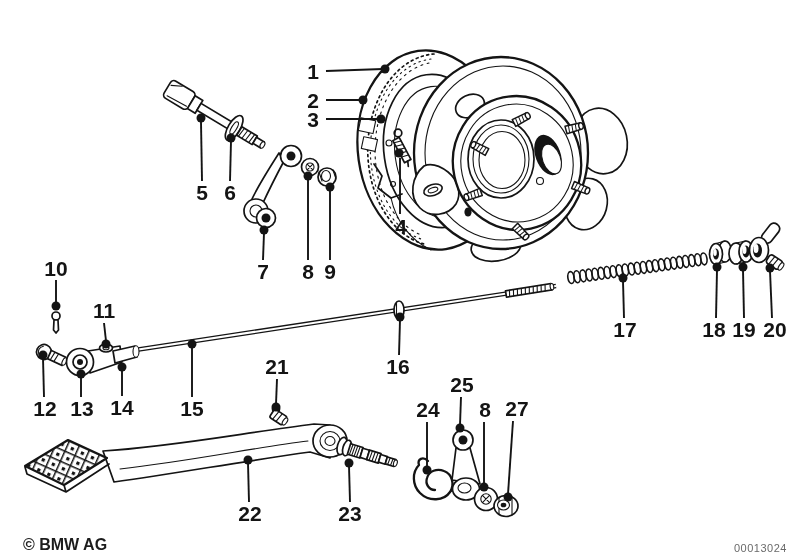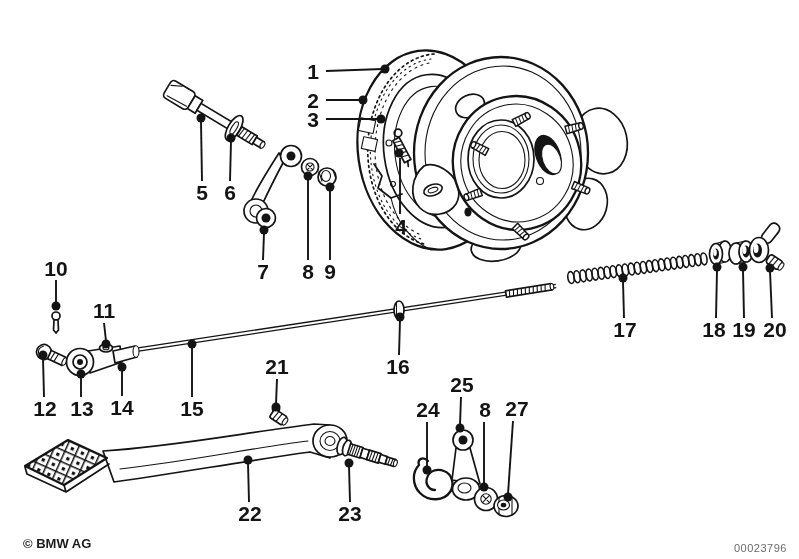--- a/index.html
+++ b/index.html
@@ -9,21 +9,21 @@
   
   .w{fill:#ffffff;stroke:#141414;stroke-width:1.7;stroke-linejoin:round;}
   .n{fill:none;stroke:#141414;stroke-width:1.7;stroke-linejoin:round;stroke-linecap:round;}
   .b{fill:#141414;stroke:none;}
   .thin{stroke-width:1.1;}
   .thick{stroke-width:2.3;}
   .callout-line{stroke:#141414;stroke-width:1.9;}
   .callout-dot{fill:#141414;}
   .callout-text{font-family:"Liberation Sans",sans-serif;font-weight:bold;font-size:21px;
                 fill:#141414;text-anchor:middle;}
-  .footer-copyright{position:absolute;left:23px;top:536px;font-size:13px;font-weight:600;color:#1c1c1c;}
+  .footer-copyright{position:absolute;left:23px;top:536px;font-size:16px;font-weight:600;color:#1c1c1c;}
   .footer-number{position:absolute;left:734px;top:542px;font-size:11px;color:#6a6a6a;letter-spacing:.5px;}
 </style>
 </head>
 <body>
 
 <div class="stage">
 <svg width="799" height="559" viewBox="0 0 799 559">
   <defs>
     <g id="stud">
       <path d="M0,-3.8 L15,-3.2 L15,3.2 L0,3.8 Z" fill="#fff" stroke="#141414" stroke-width="1.5" stroke-linejoin="round"></path>
@@ -424,14 +424,14 @@
         </g>
     <g>
           <line class="callout-line" x1="513" y1="421" x2="508" y2="494"></line>
           <circle class="callout-dot" cx="508" cy="497" r="4.5"></circle>
           <text class="callout-text" x="517" y="416">27</text>
         </g>
   </g>
 </svg>
 
 <div class="footer-copyright">© BMW AG</div>
-<div class="footer-number">00023796</div>
+<div class="footer-number">00013024</div>
 </div>
 
 </body></html>

